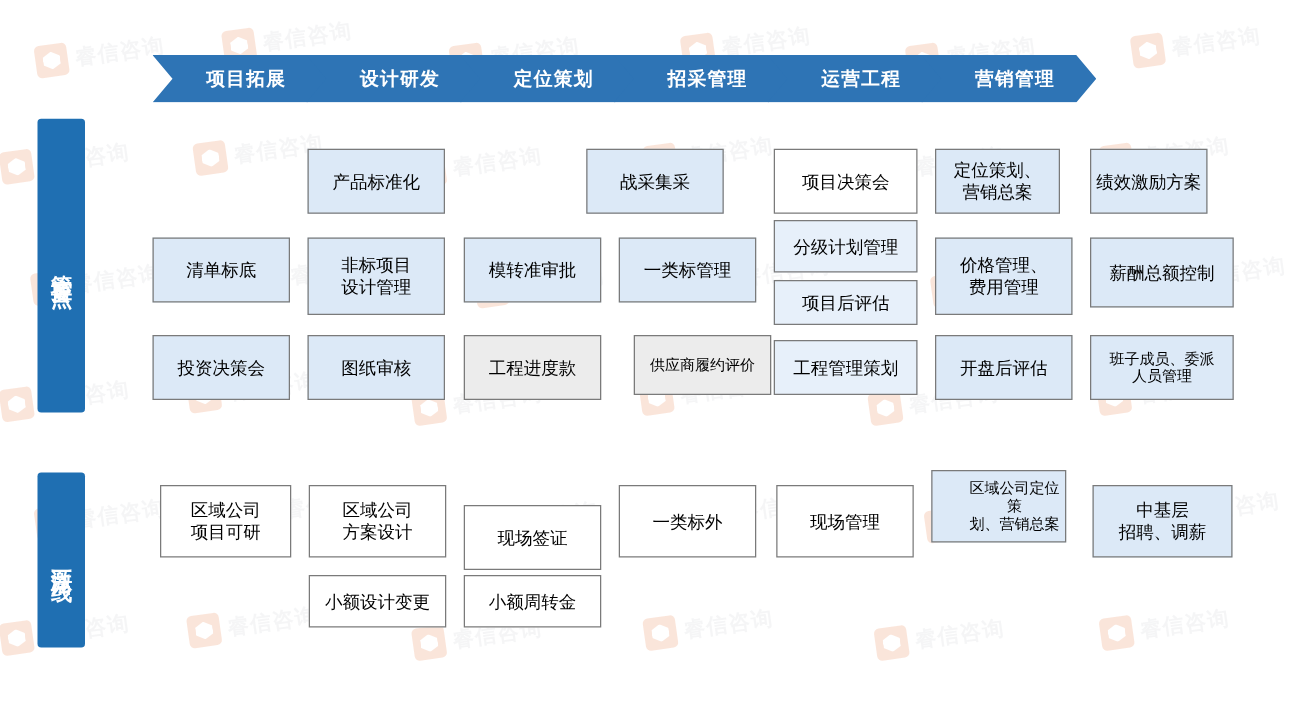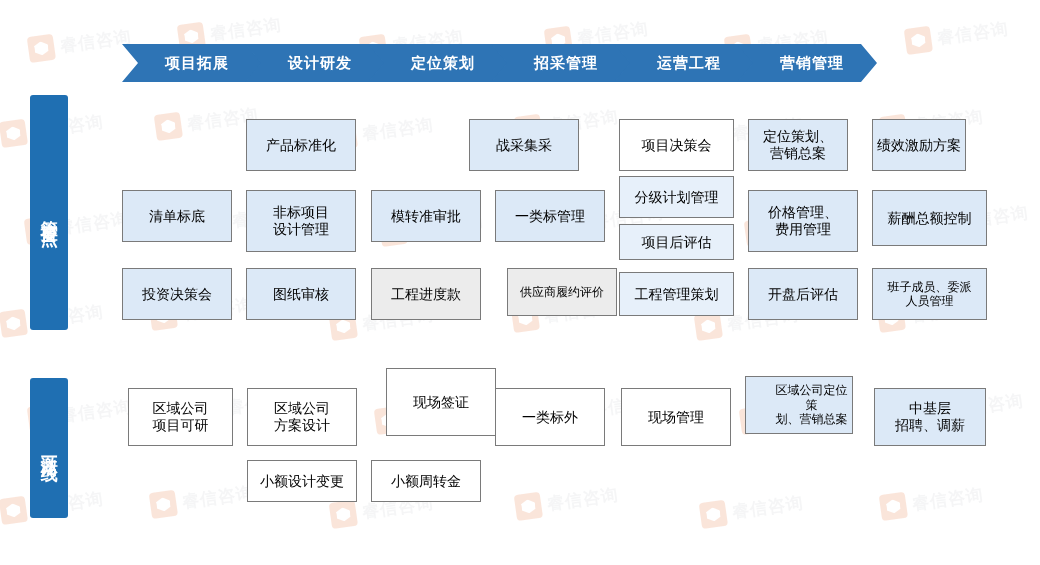--- a/index.html
+++ b/index.html
@@ -371,21 +371,21 @@
   </div>
 
   <div class="cell white" style="left:247px; top:388px; width:110px; height:58px;">
     <span class="txt">区域公司
 方案设计</span>
   </div>
   <div class="cell white" style="left:247px; top:460px; width:110px; height:42px;">
     <span class="txt">小额设计变更</span>
   </div>
 
-  <div class="cell white" style="left:371px; top:368px; width:110px; height:68px;margin-left:15px;">
+  <div class="cell white" style="left:371px; top:404px; width:110px; height:52px;">
     <span class="txt">现场签证</span>
   </div>
   <div class="cell white" style="left:371px; top:460px; width:110px; height:42px;">
     <span class="txt">小额周转金</span>
   </div>
 
   <div class="cell white" style="left:495px; top:388px; width:110px; height:58px;">
     <span class="txt">一类标外</span>
   </div>
 

